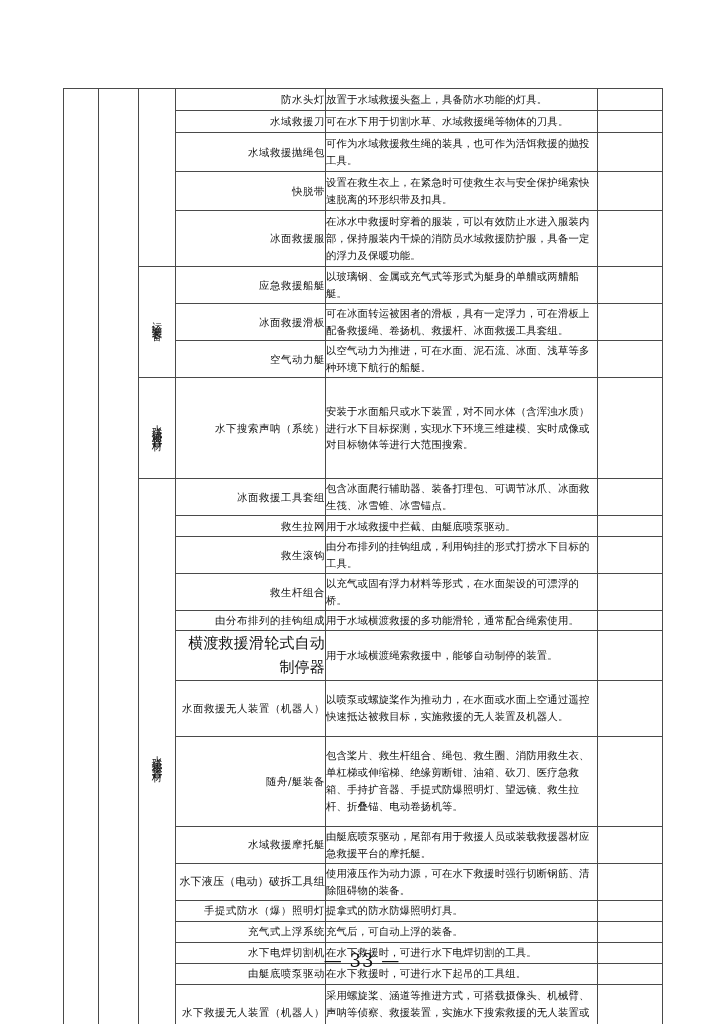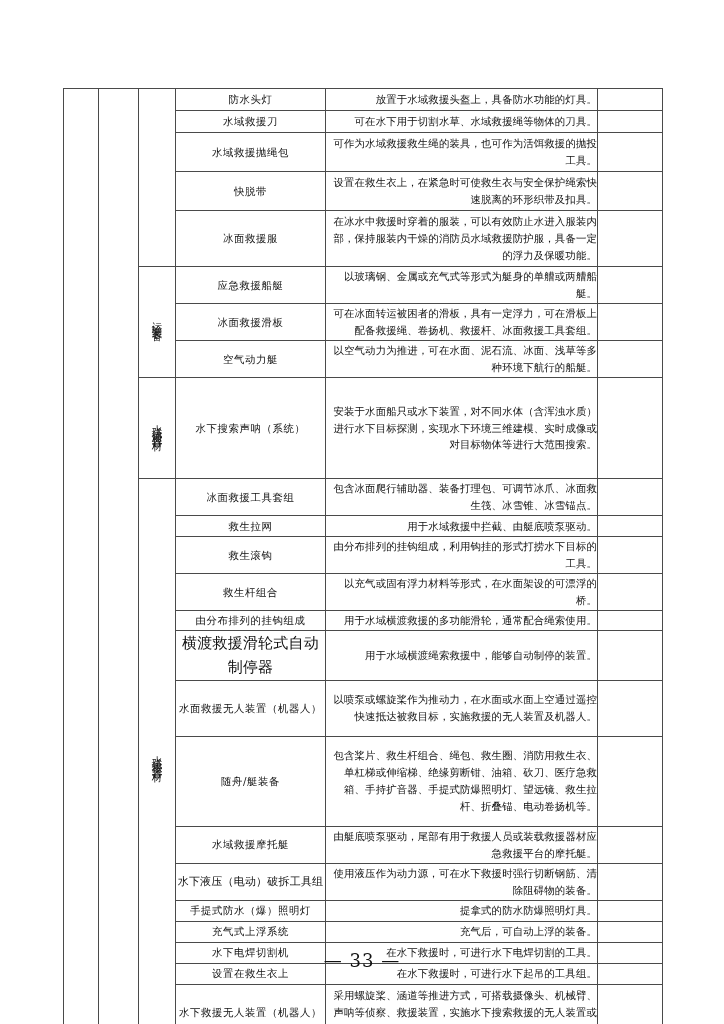--- a/index.html
+++ b/index.html
@@ -65,29 +65,29 @@
     line-height: 1.05;
     font-size: 10.6px;
     white-space: nowrap;
   }
   td.blank-col {
     border-right: 1.5px solid #1a1a1a;
   }
 
   
   td.item {
-    text-align: center;
+    text-align: right;
     padding: 2px 5px;
     letter-spacing: 0.6px;
     border-right: 1.5px solid #1a1a1a;
     border-left: 1.5px solid #1a1a1a;
   }
   
   td.desc {
-    text-align: right;
+    text-align: left;
     padding: 3px 6px 3px 7px;
     letter-spacing: 0.15px;
     border-right: 1.5px solid #1a1a1a;
   }
   td.note { }
 
   
   tr.group-top > td { border-top: 1.5px solid #1a1a1a; }
 
   
@@ -257,21 +257,21 @@
         <td class="note"></td>
       </tr>
 
       <tr>
         <td class="item" style="height:20px">水下电焊切割机</td>
         <td class="desc">在水下救援时，可进行水下电焊切割的工具。</td>
         <td class="note"></td>
       </tr>
 
       <tr>
-        <td class="item" style="height:20px">设置在救生衣上</td>
+        <td class="item" style="height:20px">由艇底喷泵驱动</td>
         <td class="desc">在水下救援时，可进行水下起吊的工具组。</td>
         <td class="note"></td>
       </tr>
 
       <tr>
         <td class="item" style="height:55px">水下救援无人装置（机器人）</td>
         <td class="desc">采用螺旋桨、涵道等推进方式，可搭载摄像头、机械臂、声呐等侦察、救援装置，实施水下搜索救援的无人装置或机器人。</td>
         <td class="note"></td>
       </tr>
 

